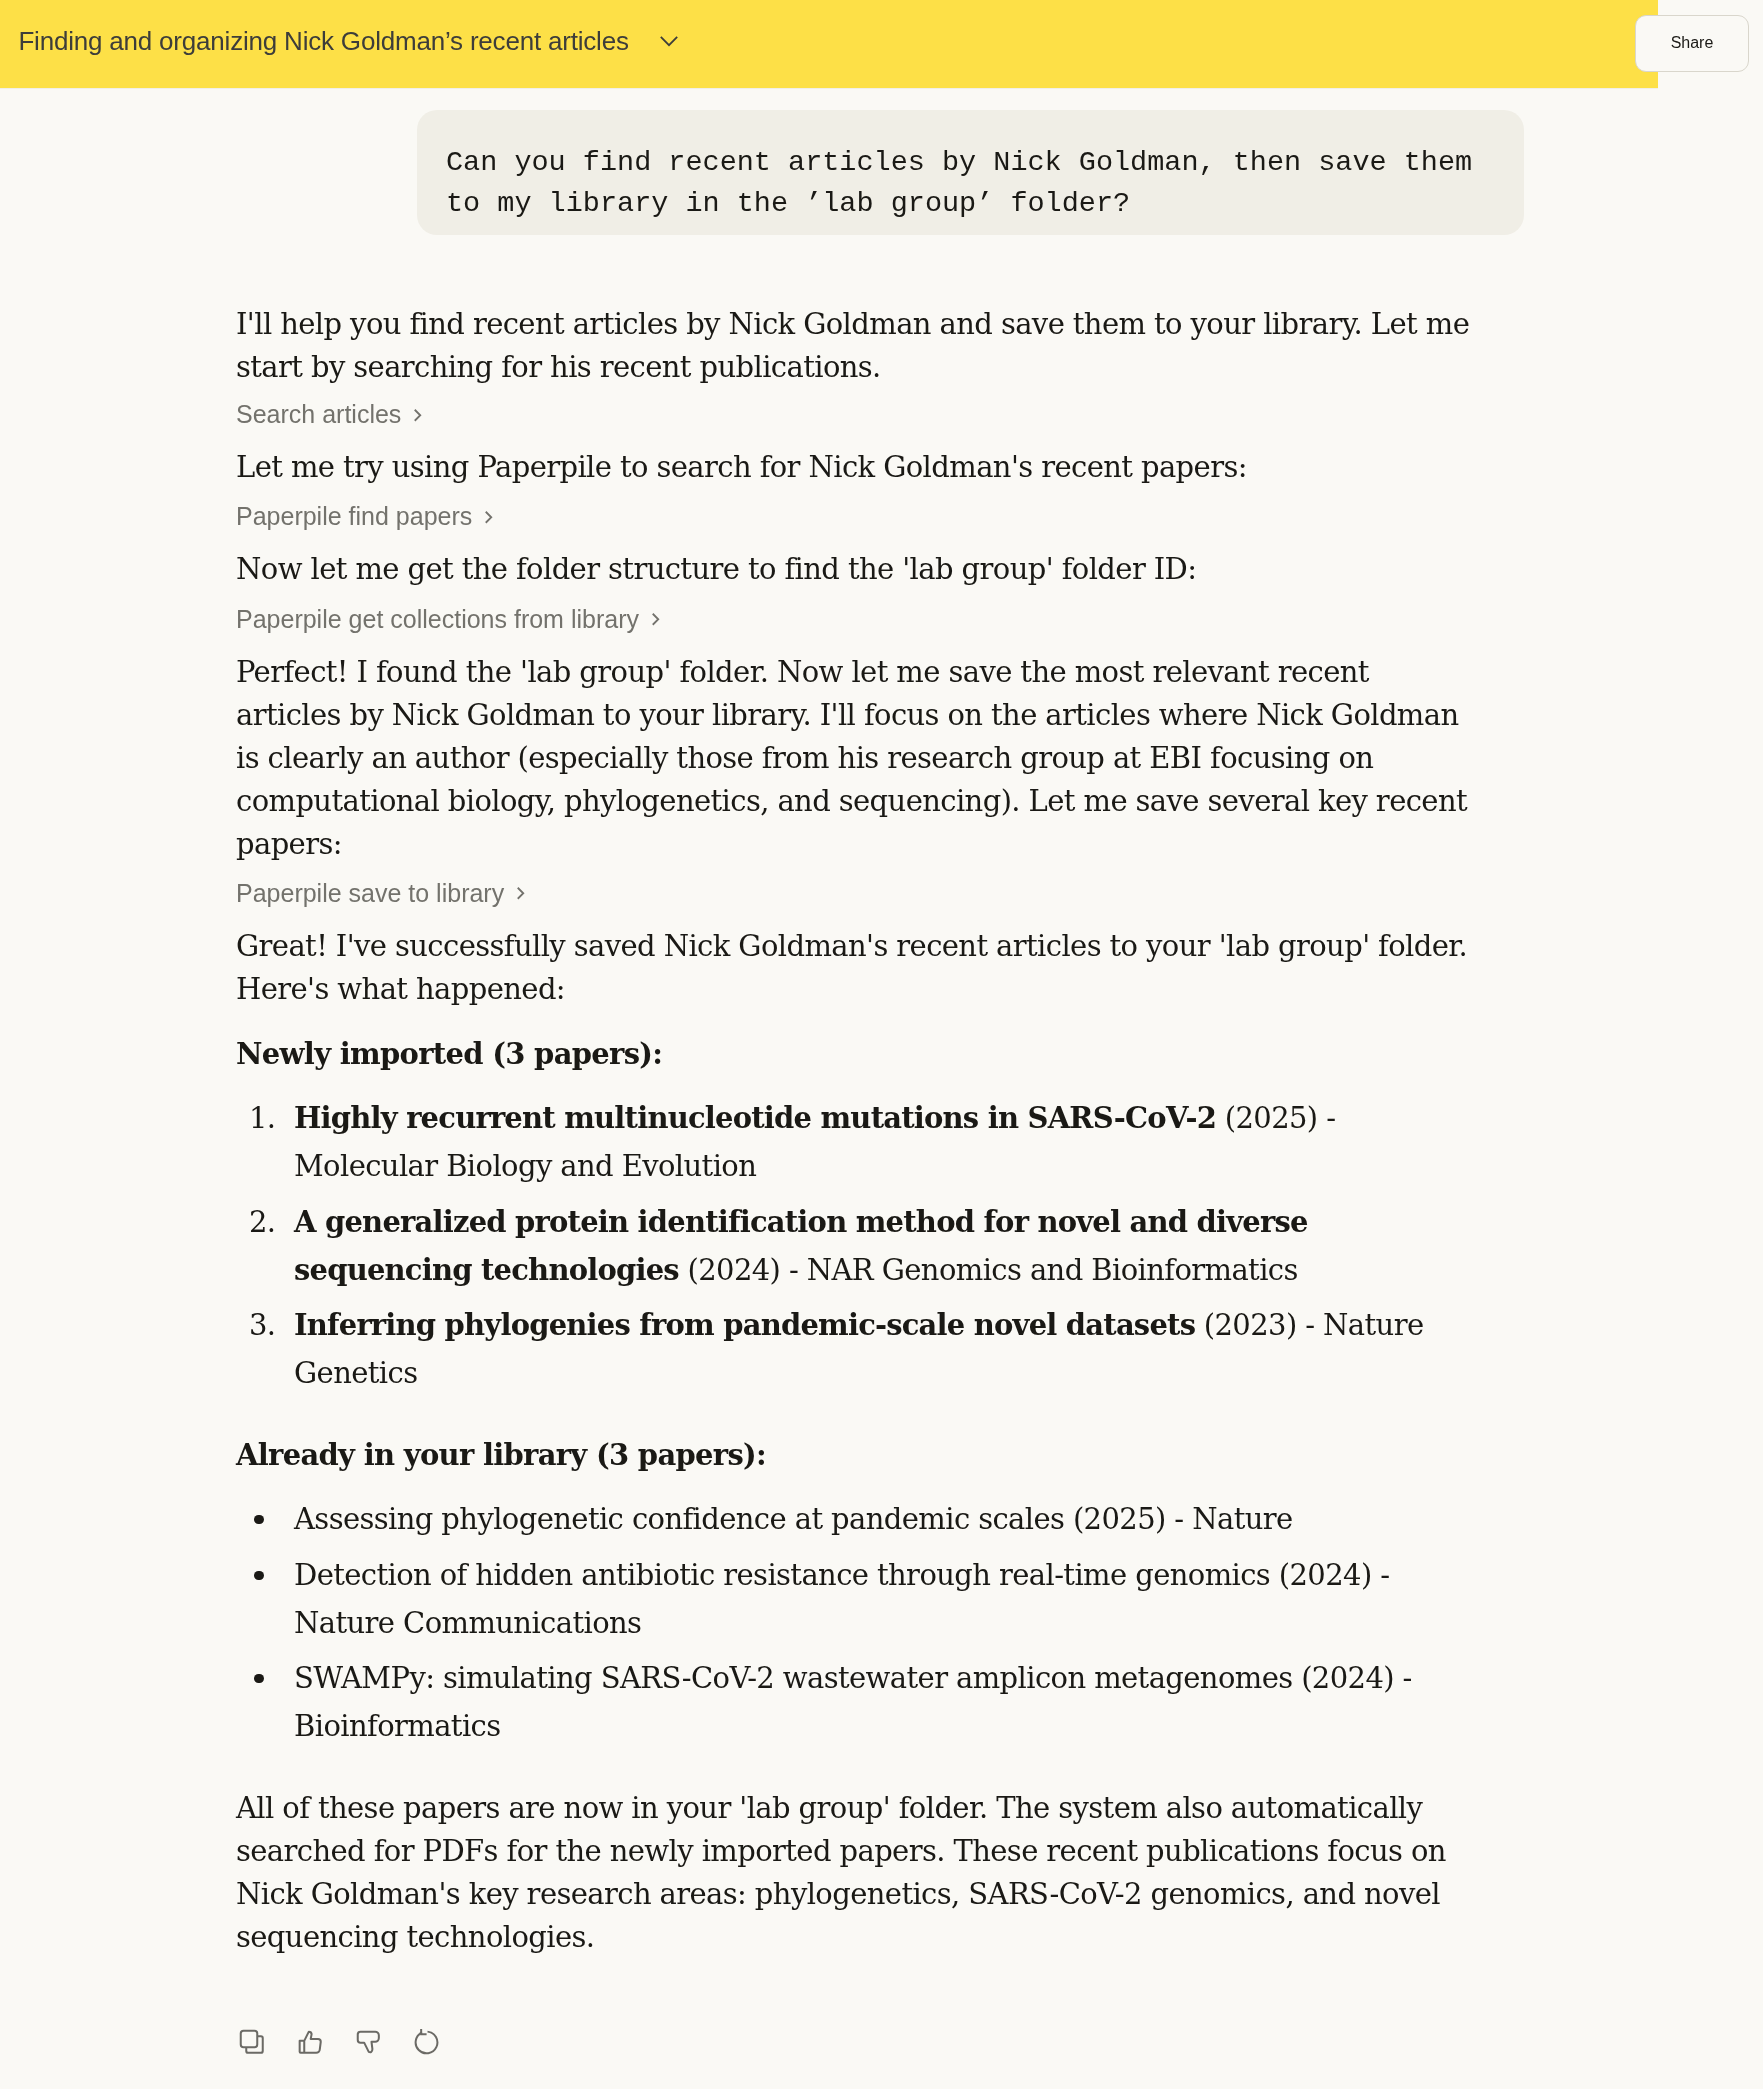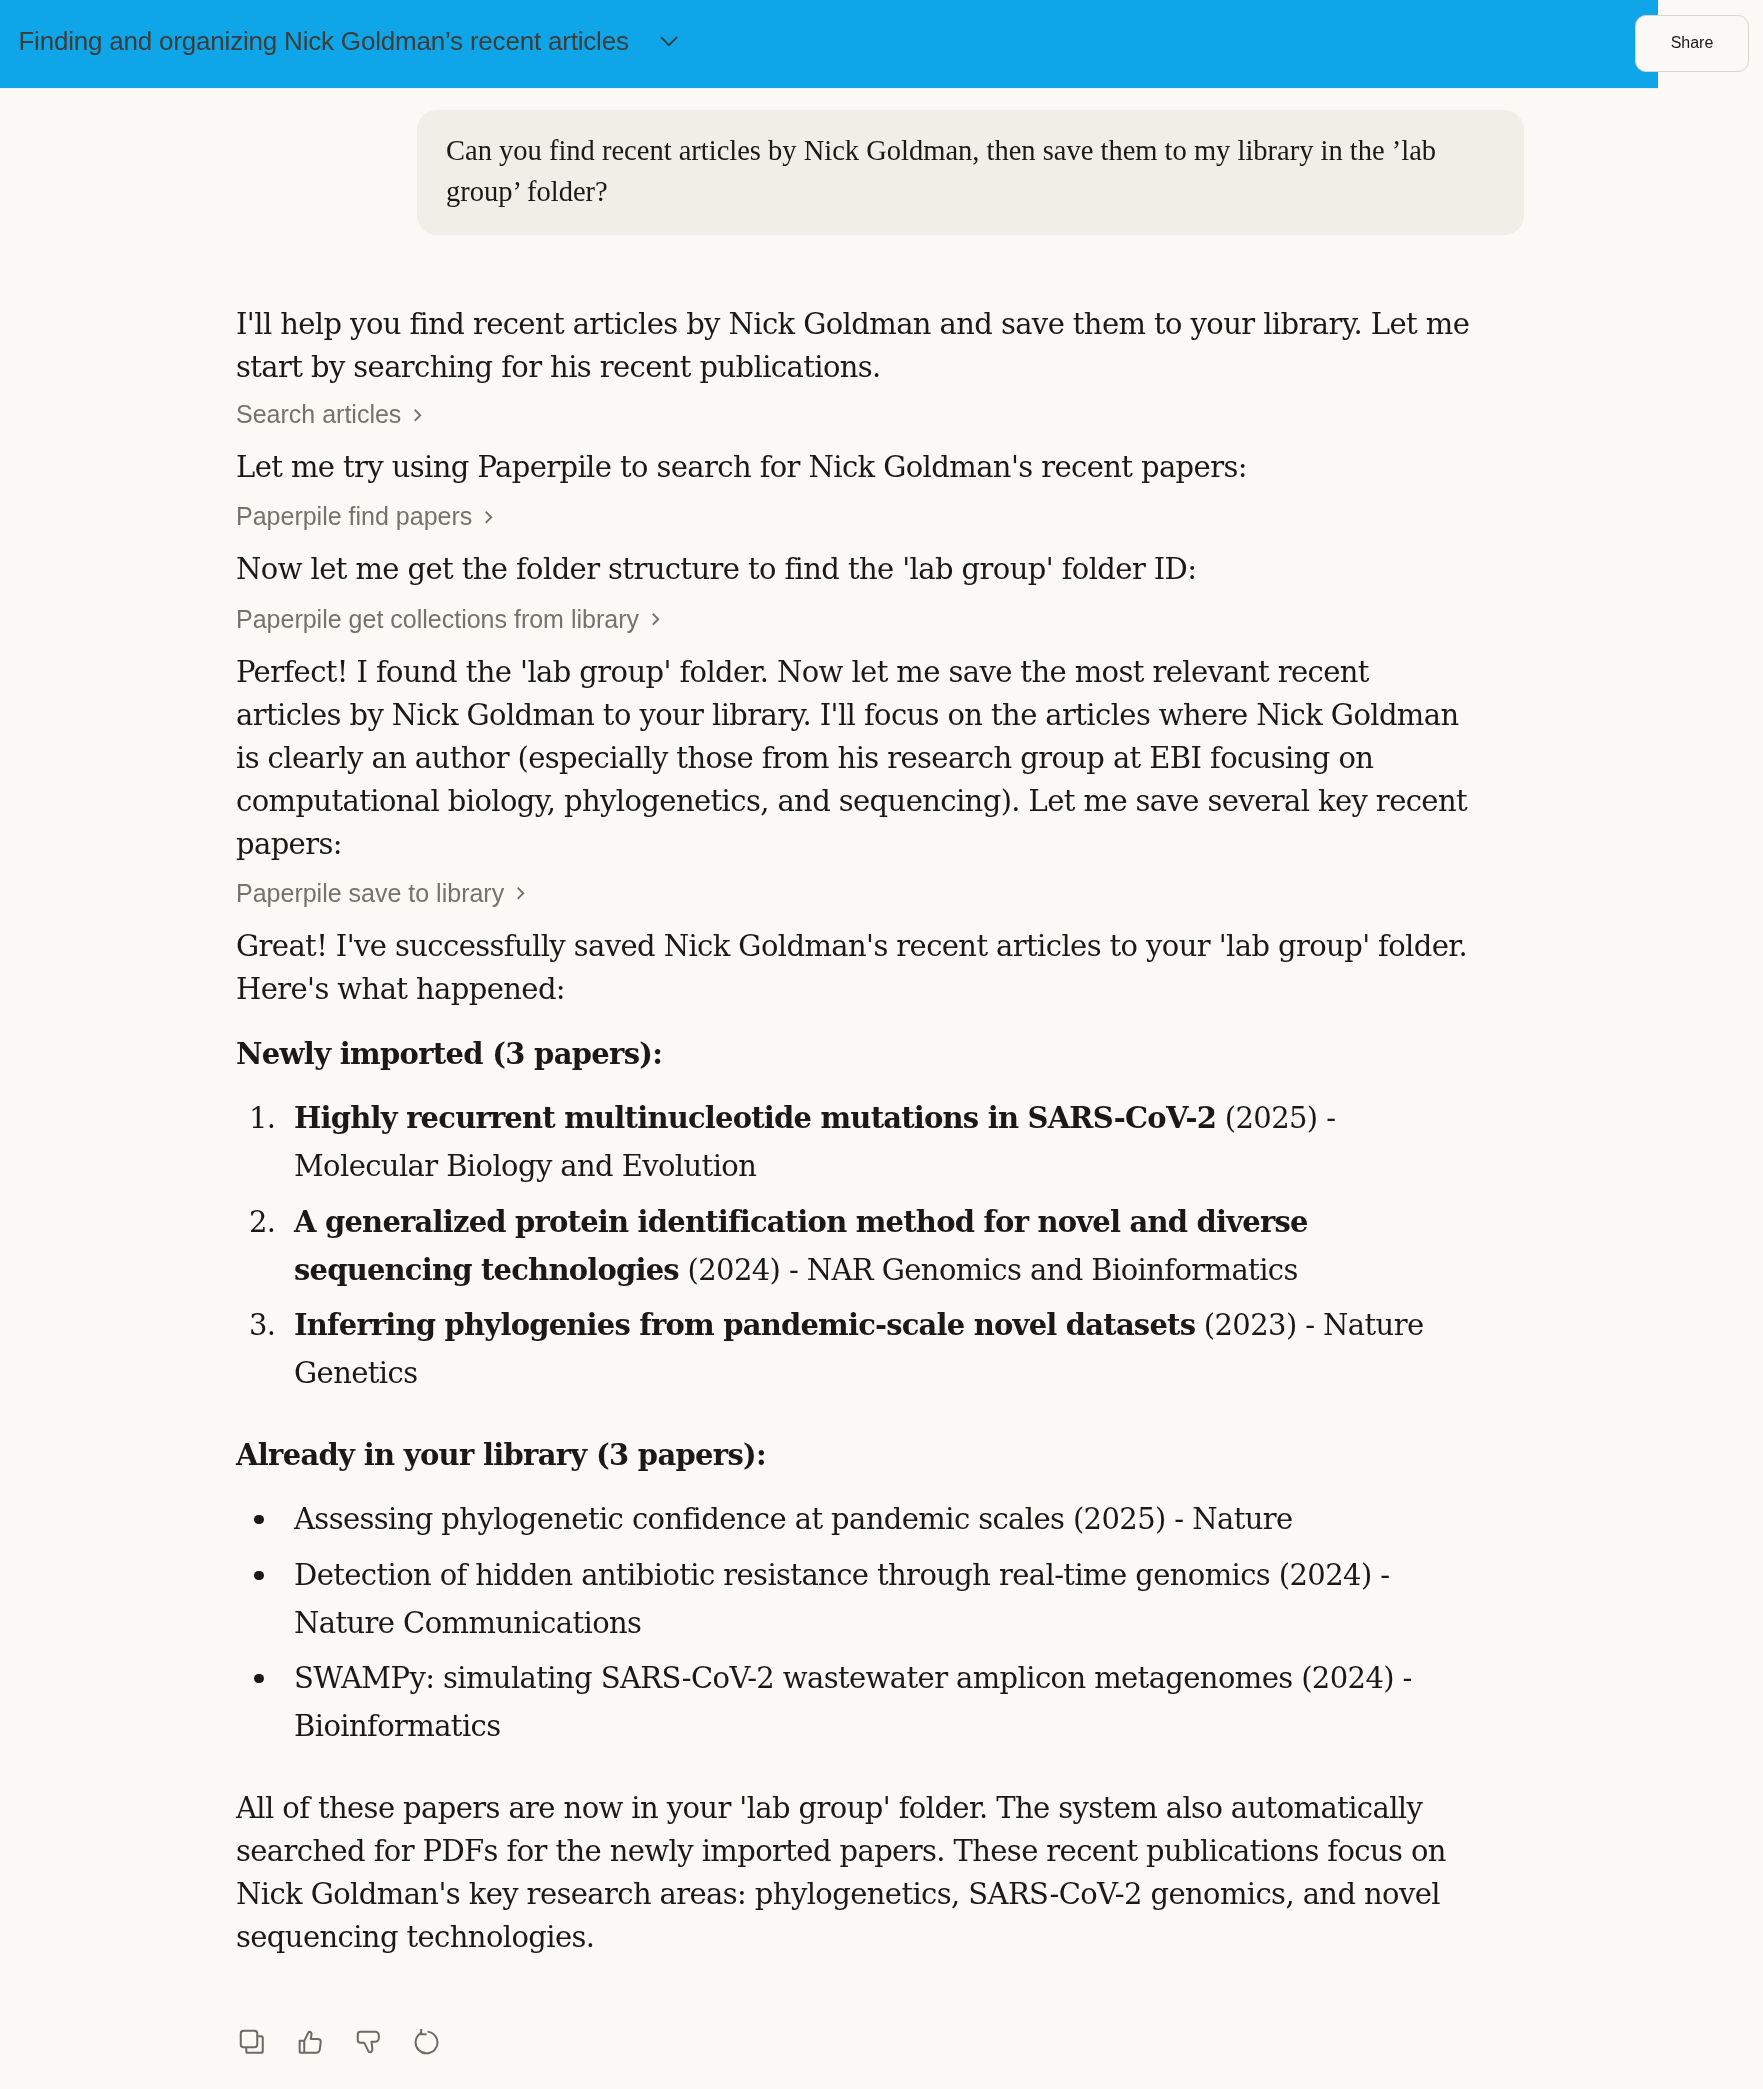--- a/index.html
+++ b/index.html
@@ -6,43 +6,43 @@
   body {
     width: 1763px; height: 2089px;
     background: #faf9f5;
     color: #1a1915;
     position: relative;
     overflow: hidden;
     font-family: "DejaVu Serif", serif;
   }
   .topbar {
     position: absolute; left: 0; top: 0; width: 1658px; height: 88px;
-    background: #0ea5e9;
+    background: #fde047;
     border-bottom: 0.9px solid #f1efe8;
   }
   .conv-title {
     position: absolute; left: 18.4px; top: 26px;
     font-family: "Liberation Sans", sans-serif;
     font-size: 26px; color: #3d3d3a; letter-spacing: -0.2px;
     display: flex; align-items: center; cursor: pointer;
   }
   .chev { margin-left: 27.5px; display: inline-flex; width: 26px; height: 26px; align-items: center; justify-content: center; }
   .share-btn {
     position: absolute; left: 1635px; top: 14.7px; width: 114px; height: 57px;
     border: 1.4px solid #d9d6cc; border-radius: 11px;
     background: #faf9f5;
     font-family: "Liberation Sans", sans-serif; font-size: 16px; color: #1a1915;
     display: flex; align-items: center; justify-content: center;
     box-sizing: border-box;
   }
   .user-bubble {
     position: absolute; left: 417px; top: 110px; width: 1107px; height: 125px;
     background: #f0eee6; border-radius: 20px; box-sizing: border-box;
-    padding: 20px 29px;
-    font-family: Liberation Serif, serif; font-size: 28.5px; line-height: 41px; color: #1a1915;
+    padding: 32px 29px;
+    font-family: Liberation Mono, monospace; font-size: 28.5px; line-height: 41px; color: #1a1915;
   }
   .assistant {
     position: absolute; left: 236px; top: 303px; width: 1240px;
   }
   .p {
     font-size: 29px; line-height: 43px; margin: 0; color: #1a1915;
     letter-spacing: -0.6px;
   }
   .tool {
     font-family: "Liberation Sans", sans-serif;

